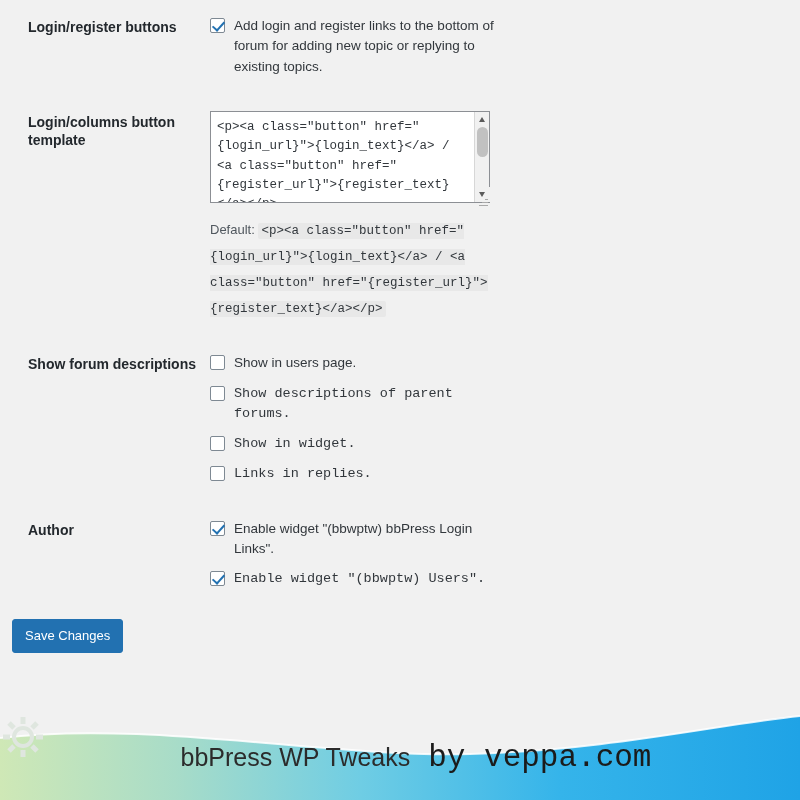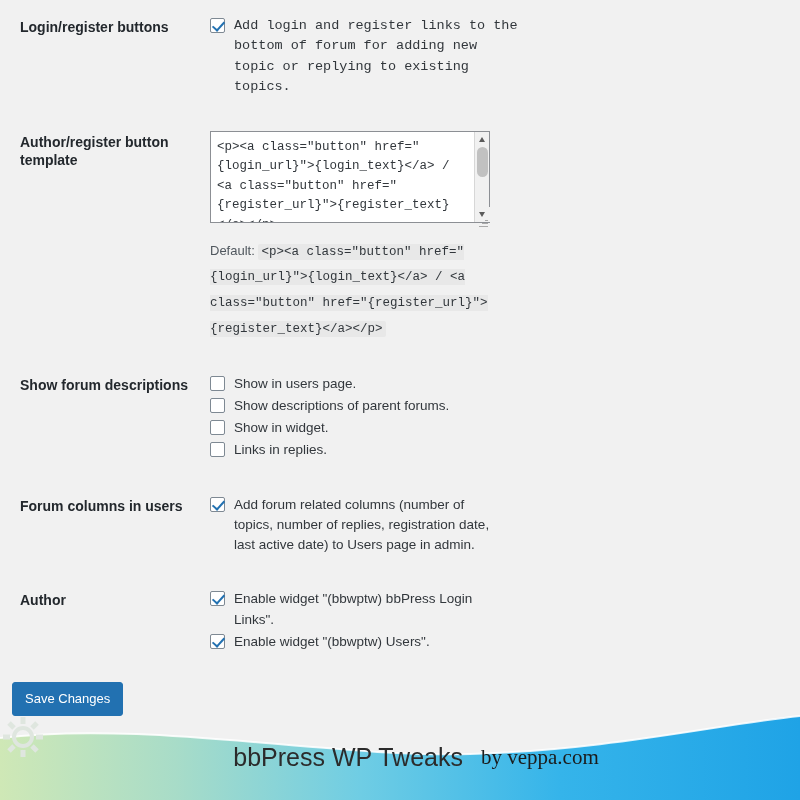--- a/index.html
+++ b/index.html
@@ -22,33 +22,33 @@
     border-collapse: collapse;
     margin: 0;
   }
   table.form-table tr { vertical-align: top; }
   th.row-label {
     width: 210px;
     text-align: left;
     font-weight: bold;
     font-size: 14px;
     color: #23282d;
-    padding: 18px 10px 18px 20px;
+    padding: 18px 10px 18px 28px;
     line-height: 1.3;
   }
   td.row-field {
     padding: 16px 10px 16px 0;
     line-height: 1.5;
   }
   .cbline {
     display: flex;
     align-items: flex-start;
     margin-bottom: 2px;
   }
-  .cbline + .cbline { margin-top: 2px; }
+  .cbline + .cbline { margin-top: 10px; font-family: Liberation Mono, monospace; }
   .cb {
     width: 15px; height: 15px;
     flex: 0 0 15px;
     border: 1px solid #7e8993;
     background: #fff;
     border-radius: 2px;
     margin-top: 2px;
     margin-right: 9px;
     position: relative;
   }
@@ -61,21 +61,21 @@
     border-width: 0 2px 2px 0;
     transform: rotate(42deg);
   }
   .cblabel {
     font-size: 13.5px;
     color: #32373c;
     line-height: 1.5;
     max-width: 280px;
   }
   .cblabel.narrow { max-width: 262px; }
-  .cblabel.wide { max-width: 285px; font-family: Liberation Mono, monospace; }
+  .cblabel.wide { max-width: 285px; }
   .ta-wrap {
     position: relative;
     width: 280px;
   }
   textarea.codearea {
     width: 280px;
     height: 92px;
     font-family: "Liberation Mono", monospace;
     font-size: 12.5px;
     line-height: 1.55;
@@ -176,23 +176,23 @@
     justify-content: center;
     gap: 18px;
   }
   .brand-left {
     font-size: 25px;
     color: #2b2b2b;
     font-family: "Liberation Sans", sans-serif;
     margin-left: 32px;
   }
   .brand-right {
-    font-size: 21px;
+    font-size: 31px;
     color: #1b1b1b;
-    font-family: Liberation Serif, serif;
+    font-family: Liberation Mono, monospace;
   }
   .gear { display: block; }
 </style>
 </head>
 <body>
 
 <div class="page">
 
   <table class="form-table">
     <tbody>
@@ -201,21 +201,21 @@
         <th class="row-label">Login/register buttons</th>
         <td class="row-field">
           <div class="cbline">
             <span class="cb checked"></span>
             <span class="cblabel wide">Add login and register links to the bottom of forum for adding new topic or replying to existing topics.</span>
           </div>
         </td>
       </tr>
 
       <tr>
-        <th class="row-label">Author/register button template</th>
+        <th class="row-label">Login/columns button template</th>
         <td class="row-field">
           <div class="ta-wrap">
             <textarea class="codearea" style="">&lt;p&gt;&lt;a class="button" href="{login_url}"&gt;{login_text}&lt;/a&gt; / &lt;a class="button" href="{register_url}"&gt;{register_text}&lt;/a&gt;&lt;/p&gt;</textarea>
             <div class="scrollbar">
               <div class="sb-arrow sb-up"></div>
               <div class="sb-thumb"></div>
               <div class="sb-arrow sb-down" style="position:absolute;bottom:0;left:0;width:15px;"></div>
             </div>
             <span class="resize-grip">
               <i style="bottom:0;width:9px;"></i>
@@ -246,29 +246,20 @@
             <span class="cblabel">Show in widget.</span>
           </div>
           <div class="cbline">
             <span class="cb"></span>
             <span class="cblabel">Links in replies.</span>
           </div>
         </td>
       </tr>
 
 
-      <tr>
-        <th class="row-label">Forum columns in users</th>
-        <td class="row-field">
-          <div class="cbline">
-            <span class="cb checked"></span>
-            <span class="cblabel narrow">Add forum related columns (number of topics, number of replies, registration date, last active date) to Users page in admin.</span>
-          </div>
-        </td>
-      </tr>
 
       <tr>
         <th class="row-label">Author</th>
         <td class="row-field">
           <div class="cbline">
             <span class="cb checked"></span>
             <span class="cblabel narrow">Enable widget "(bbwptw) bbPress Login Links".</span>
           </div>
           <div class="cbline">
             <span class="cb checked"></span>

